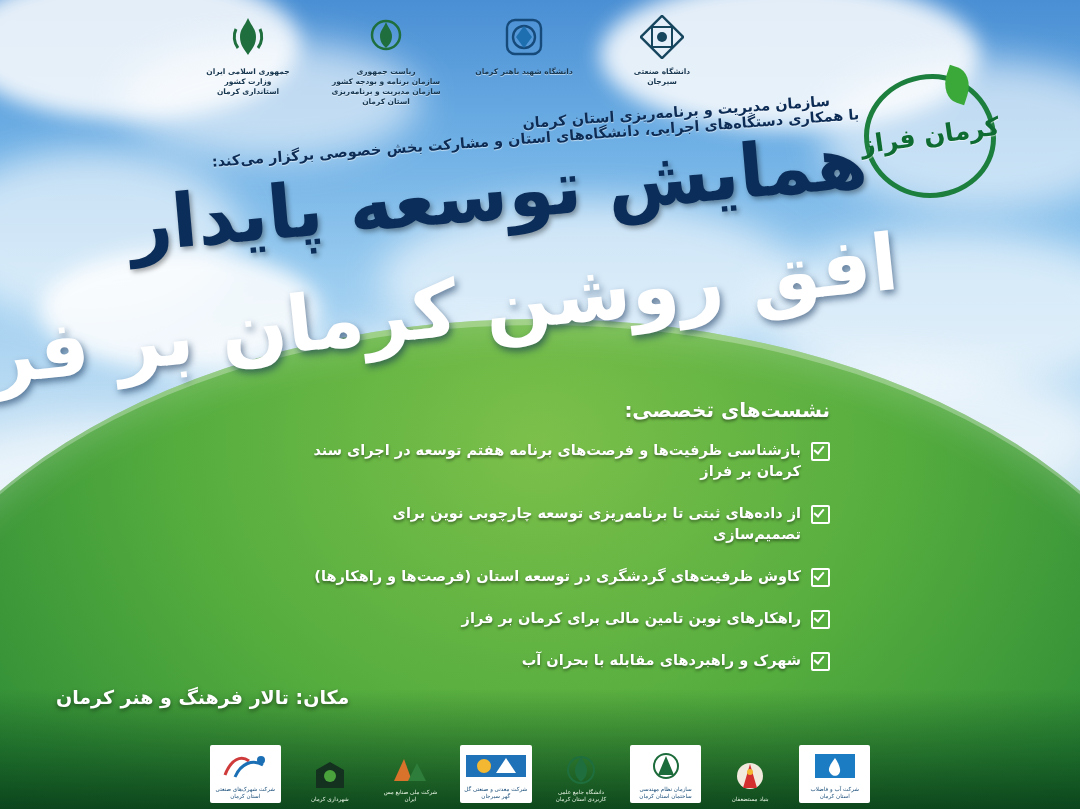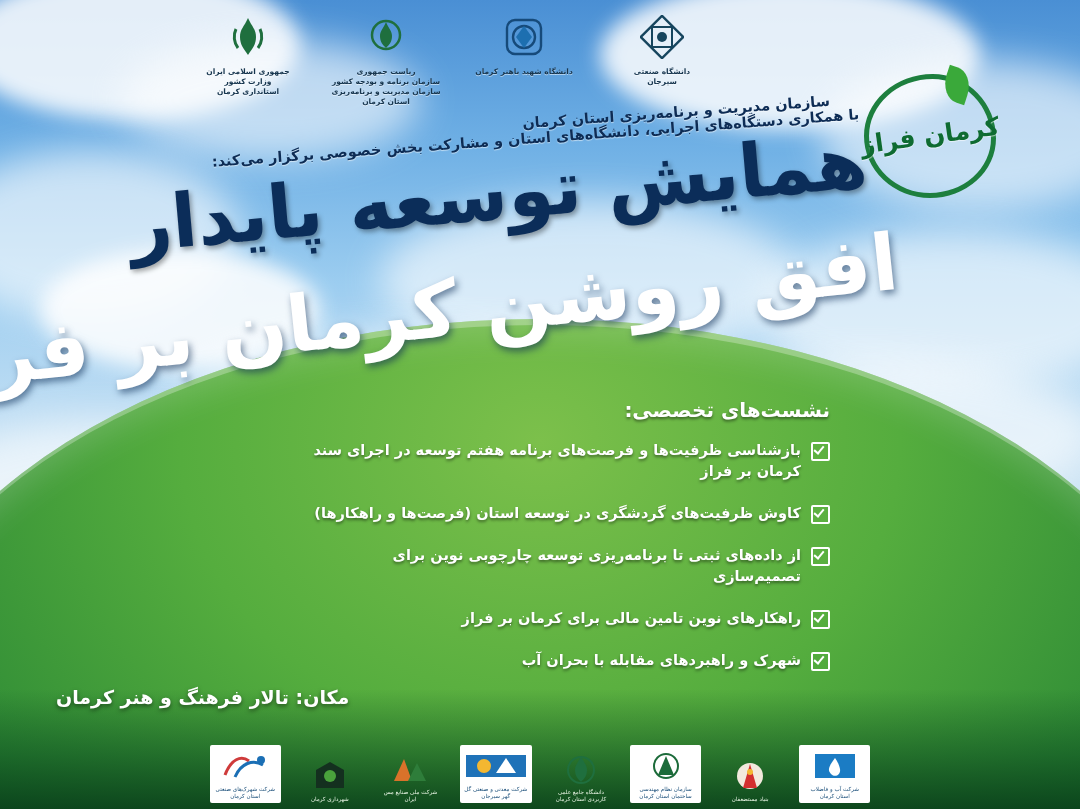--- a/index.html
+++ b/index.html
@@ -409,25 +409,25 @@
 
   <div class="sessions">
     <div class="sessions-title">نشست‌های تخصصی:</div>
 
     <div class="session-row">
       <div class="chk"></div>
       <div class="session-text">بازشناسی ظرفیت‌ها و فرصت‌های برنامه هفتم توسعه در اجرای سند کرمان بر فراز</div>
     </div>
     <div class="session-row">
       <div class="chk"></div>
-      <div class="session-text">کاوش ظرفیت‌های گردشگری در توسعه استان (فرصت‌ها و راهکارها)</div>
+      <div class="session-text">از داده‌های ثبتی تا برنامه‌ریزی توسعه چارچوبی نوین برای تصمیم‌سازی</div>
     </div>
     <div class="session-row">
       <div class="chk"></div>
-      <div class="session-text">از داده‌های ثبتی تا برنامه‌ریزی توسعه چارچوبی نوین برای تصمیم‌سازی</div>
+      <div class="session-text">کاوش ظرفیت‌های گردشگری در توسعه استان (فرصت‌ها و راهکارها)</div>
     </div>
     <div class="session-row">
       <div class="chk"></div>
       <div class="session-text">راهکارهای نوین تامین مالی برای کرمان بر فراز</div>
     </div>
     <div class="session-row">
       <div class="chk"></div>
       <div class="session-text">شهرک و راهبردهای مقابله با بحران آب</div>
     </div>
   </div>

